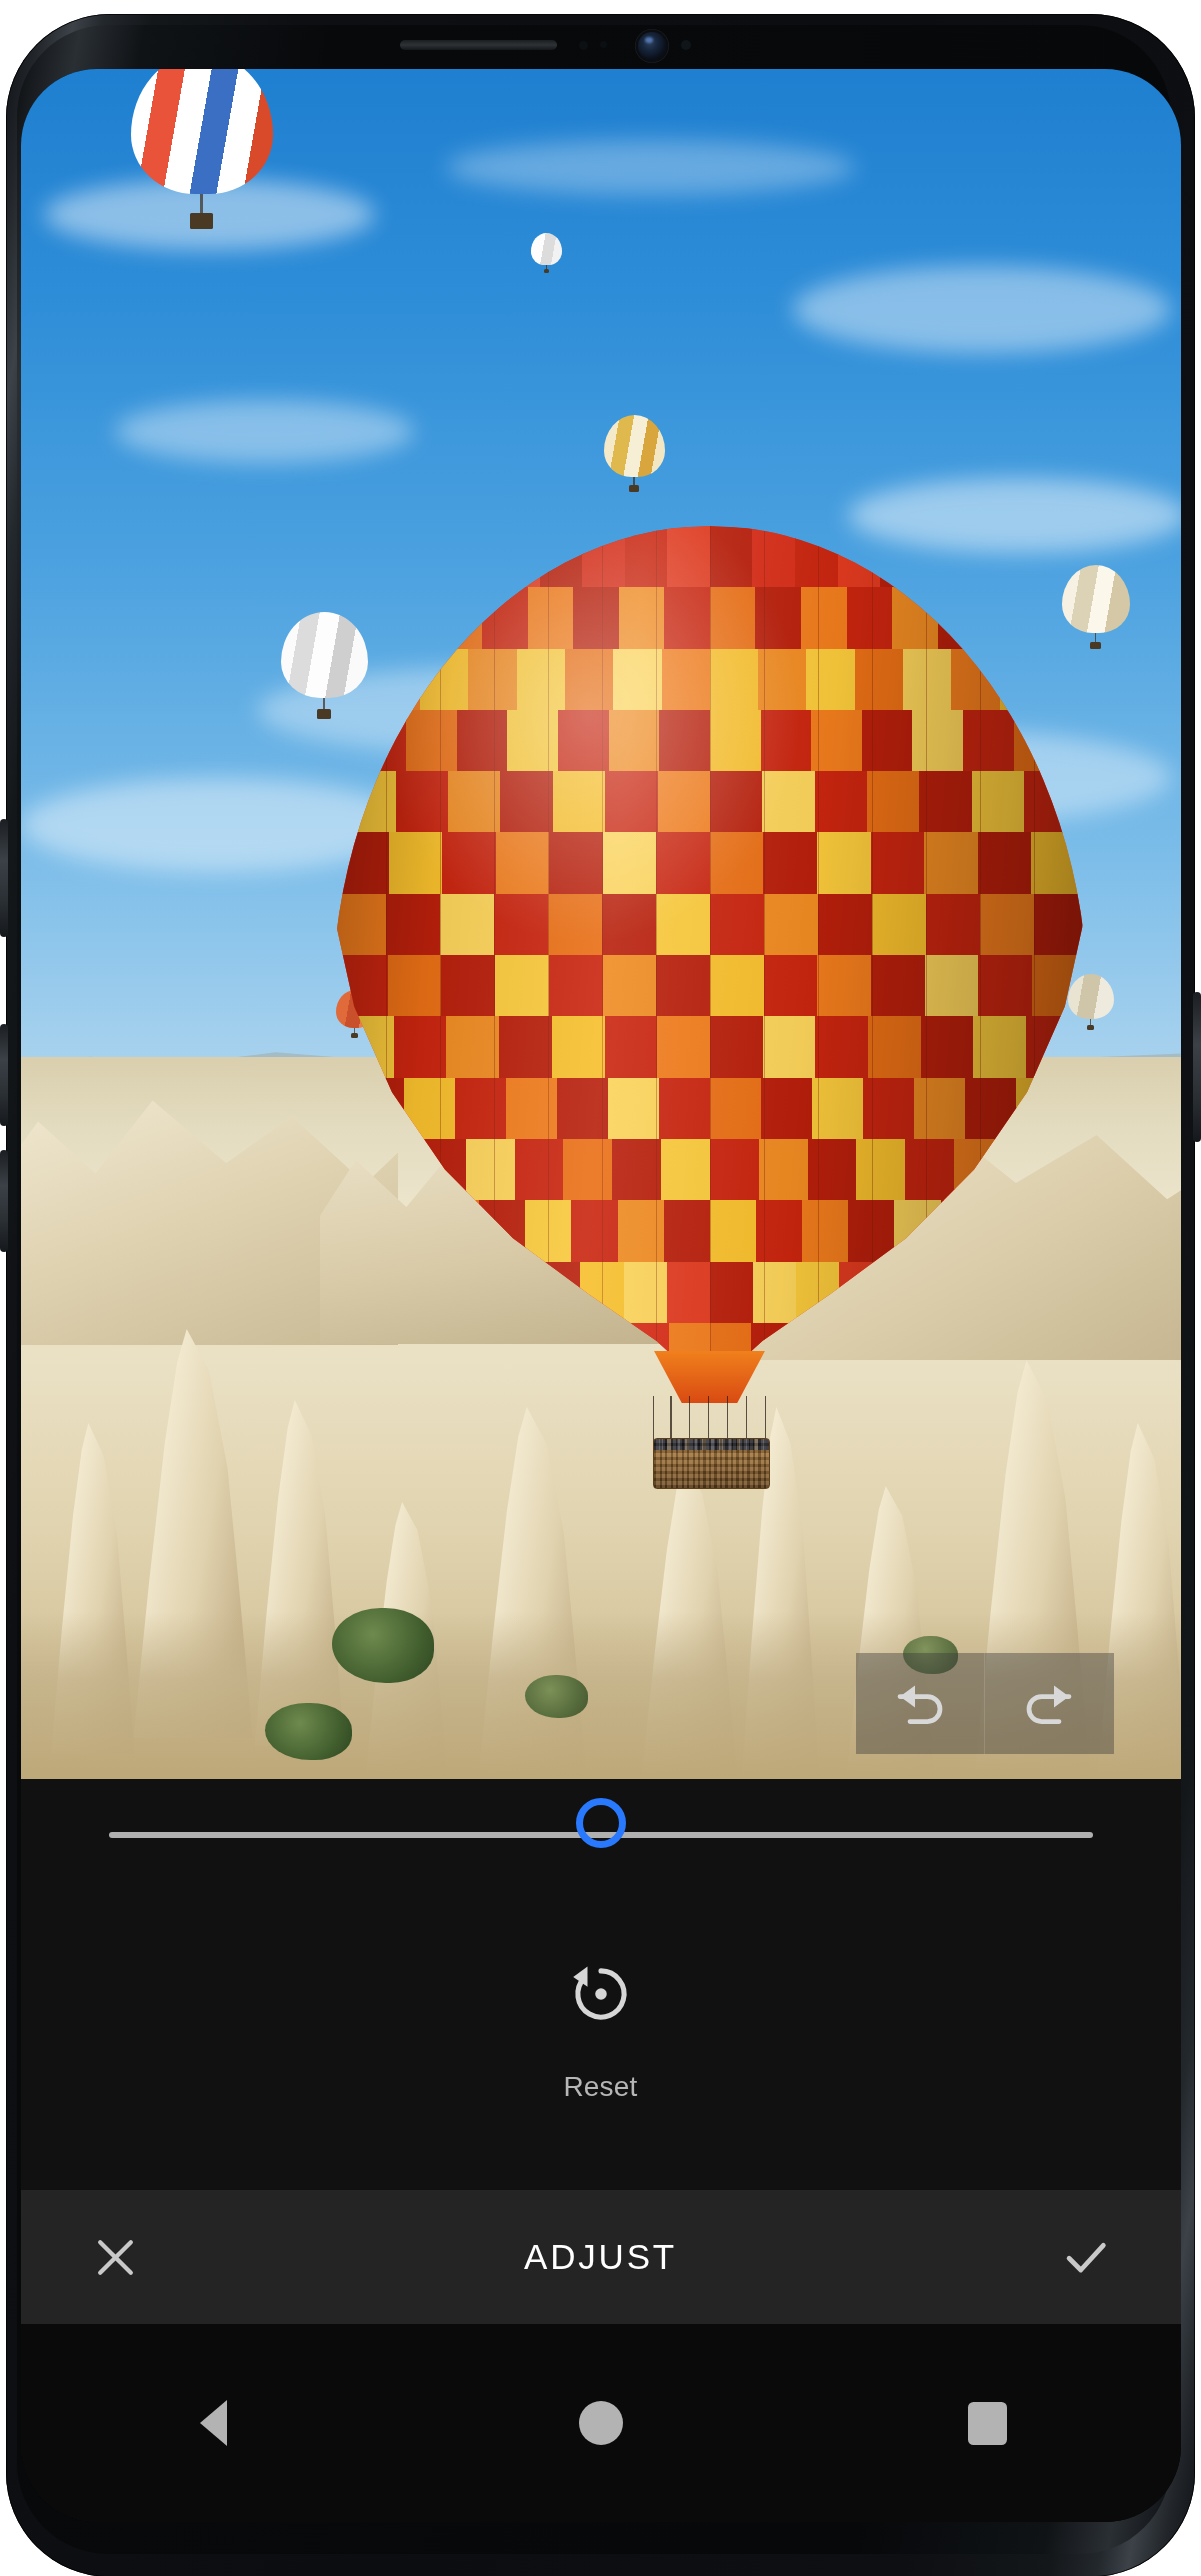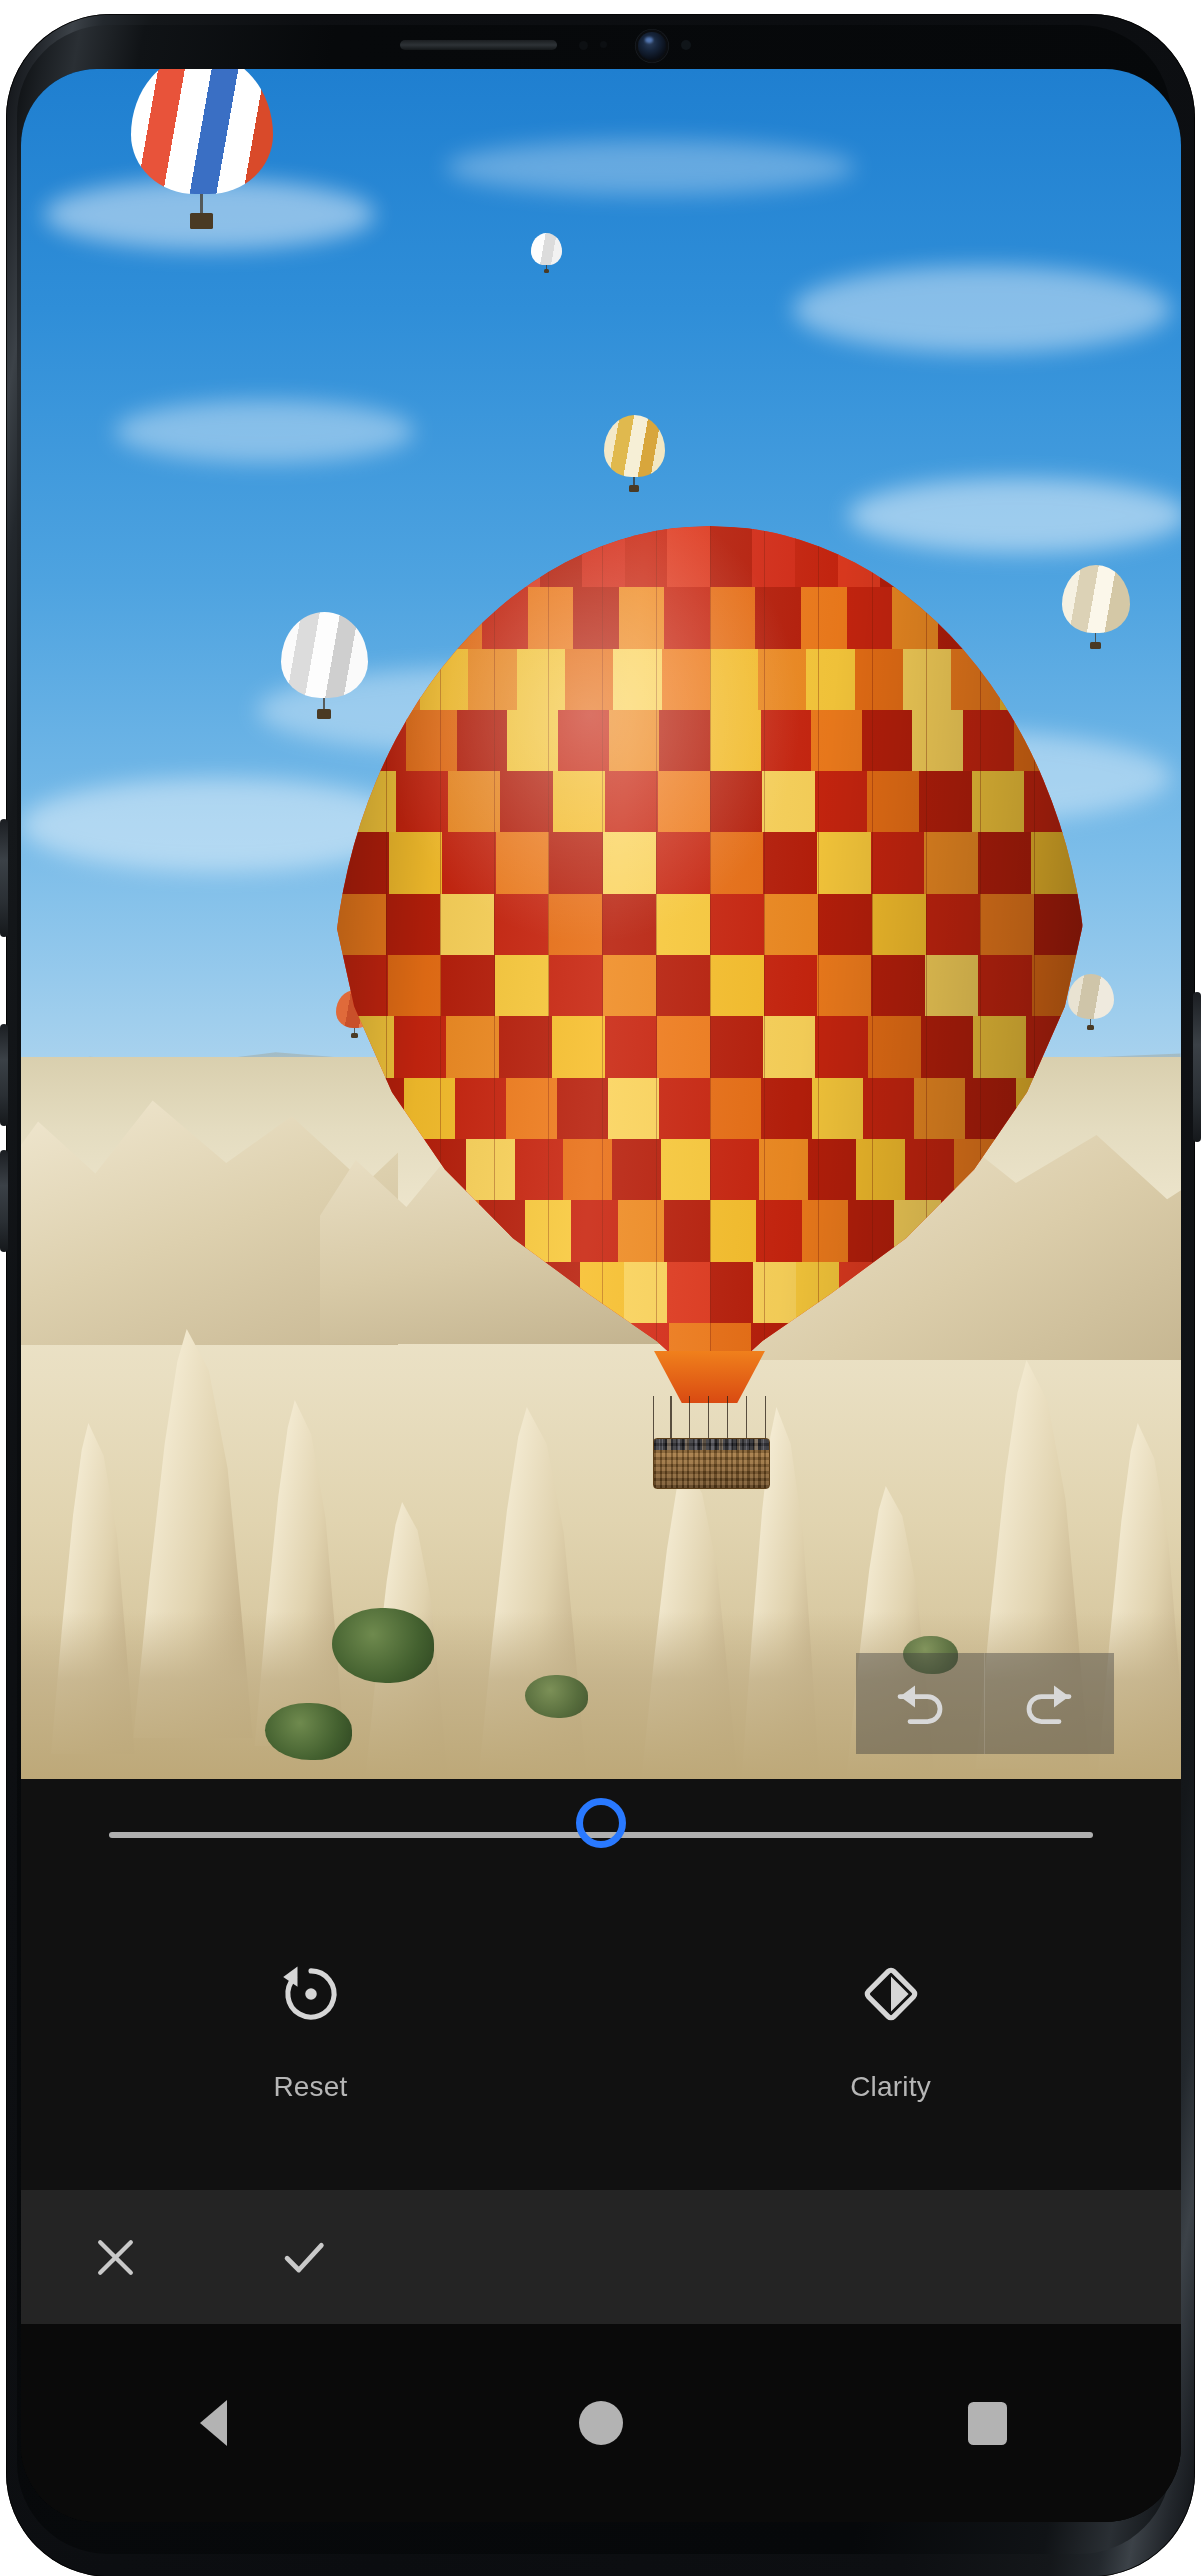--- a/index.html
+++ b/index.html
@@ -577,38 +577,30 @@
               <polygon points="7.1,2 7.1,9.4 1.9,5.8" fill="#d6d6d6" stroke="none"></polygon>
               <circle cx="12" cy="12" r="2.1" fill="#d6d6d6" stroke="none"></circle>
             </svg>
           </div>
           <div class="tlabel">Reset</div>
         </div>
 
 
 
 
-        <div class="tool">
-          <div class="ibox">
-            <svg class="icon" width="66" height="66" viewBox="0 0 24 24">
-              <rect x="12" y="12" width="13" height="13" rx="1.4" transform="rotate(45 12 12) translate(-6.5 -6.5)" fill="none" stroke="#d6d6d6" stroke-width="1.9"></rect>
-              <path d="M12 5.6 L18.4 12 L12 18.4 Z" fill="#d6d6d6"></path>
-            </svg>
-          </div>
-          <div class="tlabel">Clarity</div>
-        </div>
       </div>
 
       <div class="bottombar">
         <div class="bb-left">
           <svg class="icon" width="49" height="49" viewBox="0 0 24 24" stroke="#c9c9c9" stroke-width="2.1" stroke-linecap="round">
             <line x1="4.5" y1="4.5" x2="19.5" y2="19.5"></line>
             <line x1="19.5" y1="4.5" x2="4.5" y2="19.5"></line>
           </svg>
         </div>
+        <div class="bb-mid">ADJUST</div>
         <div class="bb-right">
           <svg class="icon" width="52" height="52" viewBox="0 0 24 24" fill="none" stroke="#c9c9c9" stroke-width="2.2" stroke-linecap="round" stroke-linejoin="round">
             <polyline points="4.2,12.6 9.6,18 20,6.6"></polyline>
           </svg>
         </div>
       </div>
 
       <div class="navbar">
         <div class="nav-cell">
           <div class="nav-back"></div>

